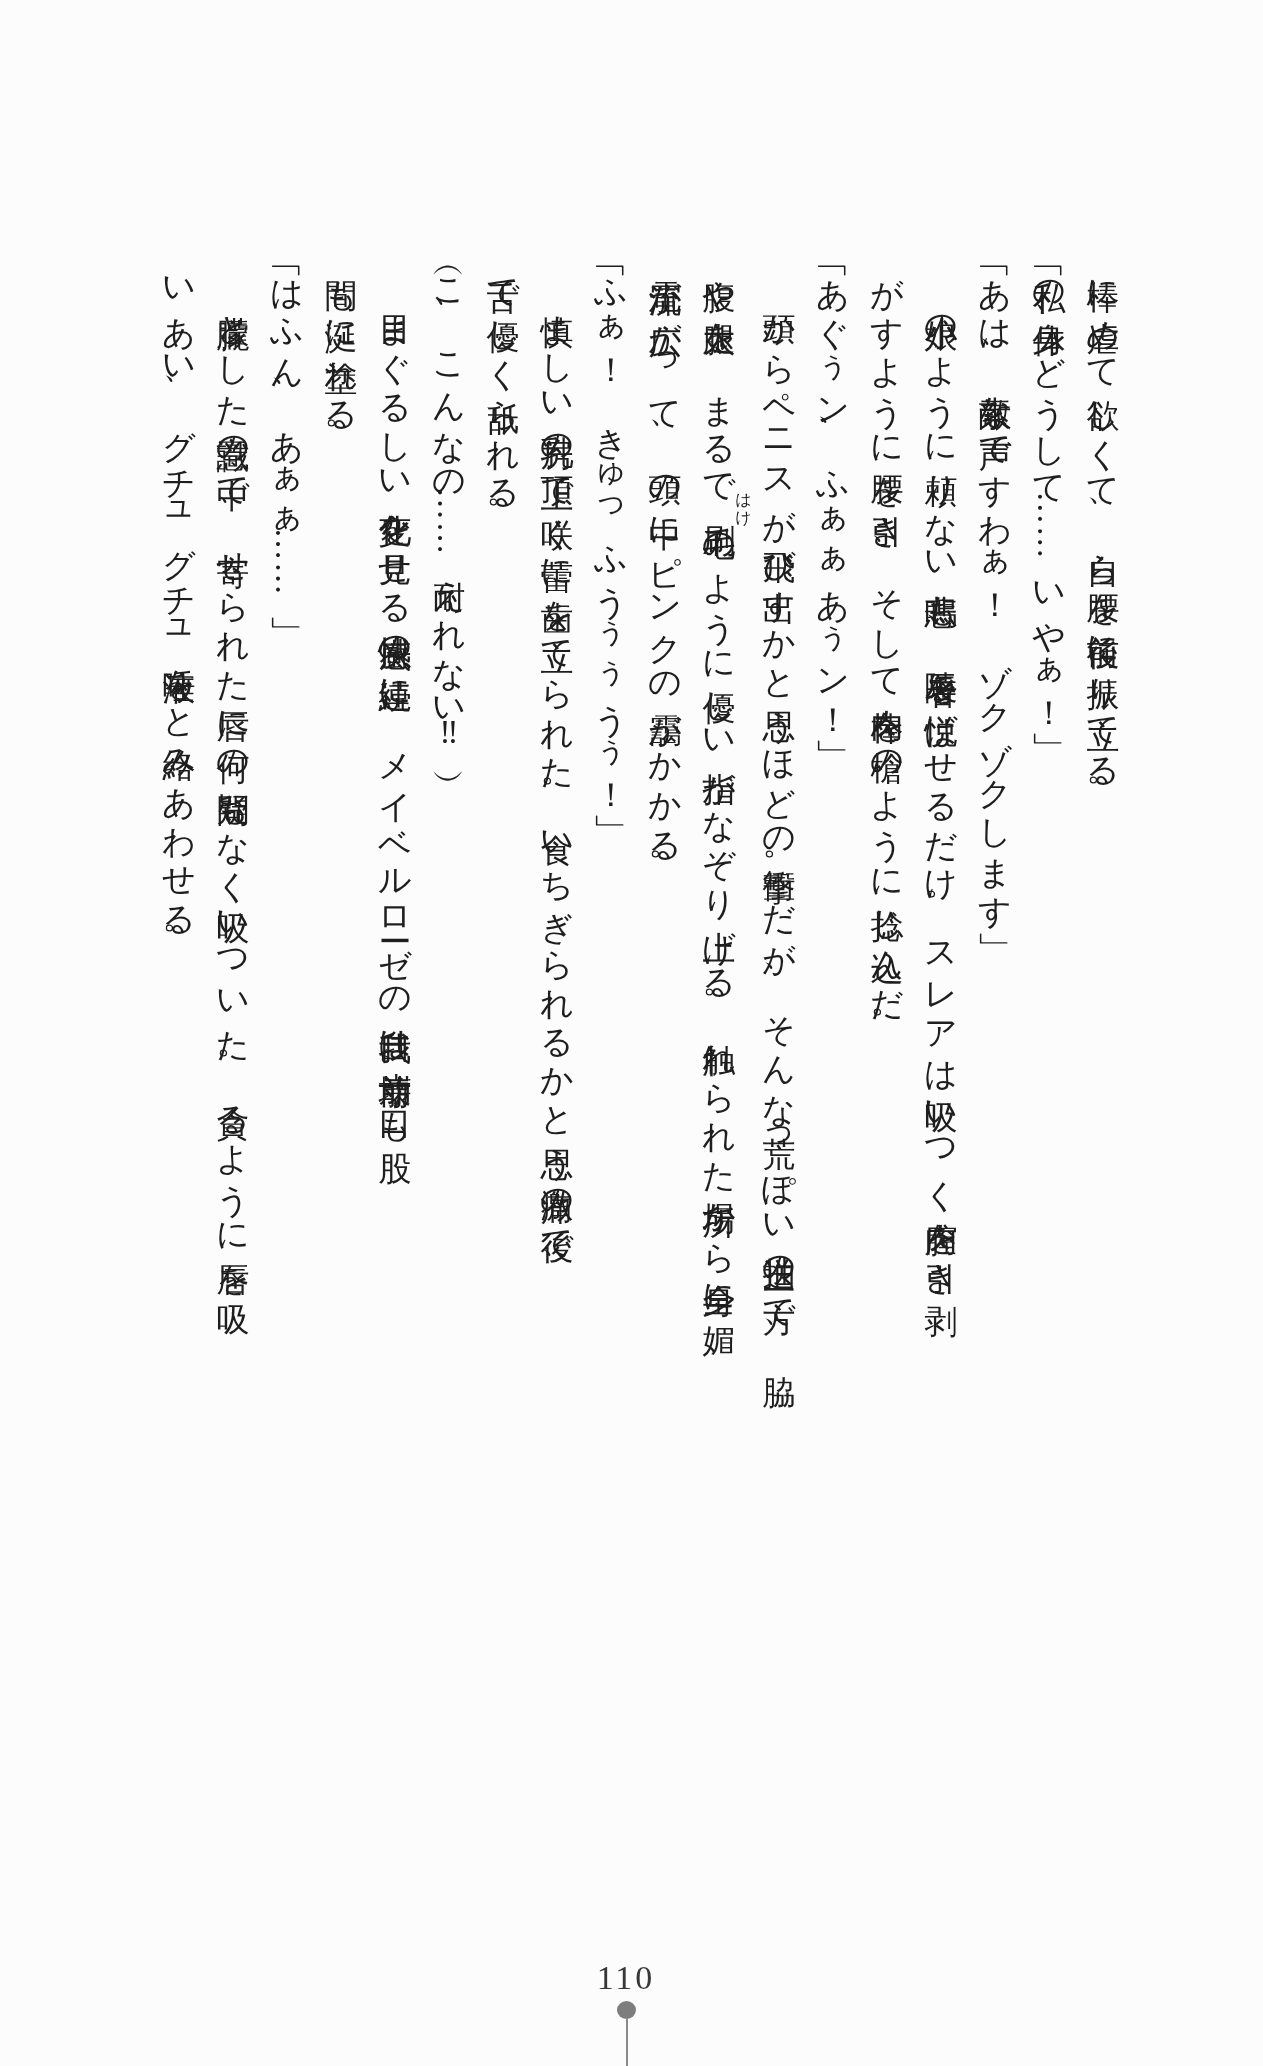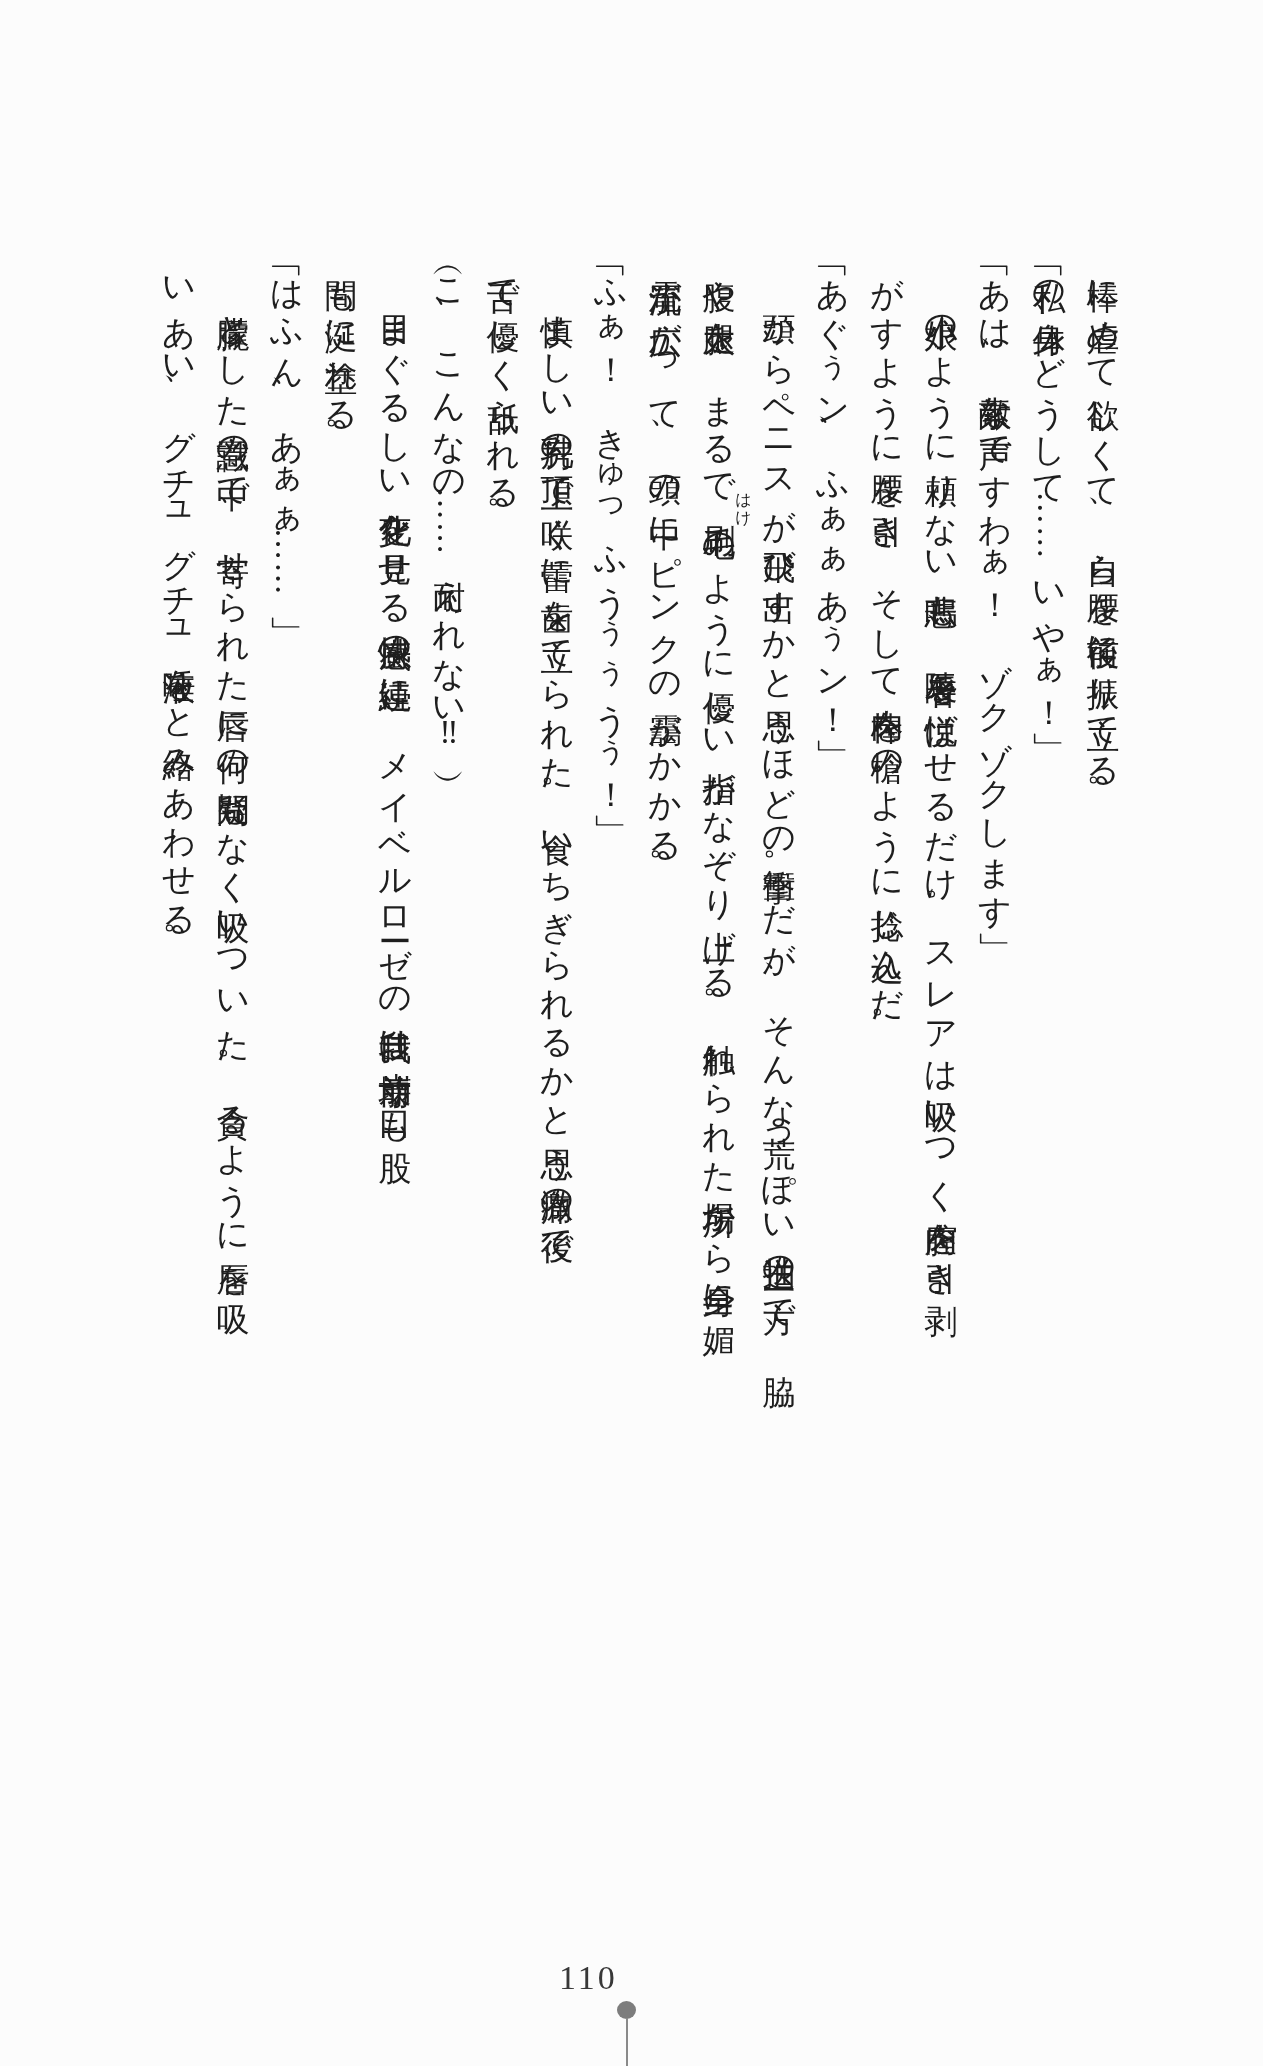--- a/index.html
+++ b/index.html
@@ -47,21 +47,21 @@
     letter-spacing: 0;
     color: #1e1e1e;
   }
   .footer-pagenum {
     position: absolute;
     top: 1960px;
     left: 559px;
     width: 134px;
     height: 36px;
     line-height: 36px;
-    text-align: left;
+    text-align: center;
     font-size: 34px;
     letter-spacing: 3px;
     color: #383838;
     font-family: "Liberation Serif", "DejaVu Serif", serif;
   }
   .footer-dot {
     position: absolute;
     top: 2001px;
     left: 617px;
     width: 19px;

